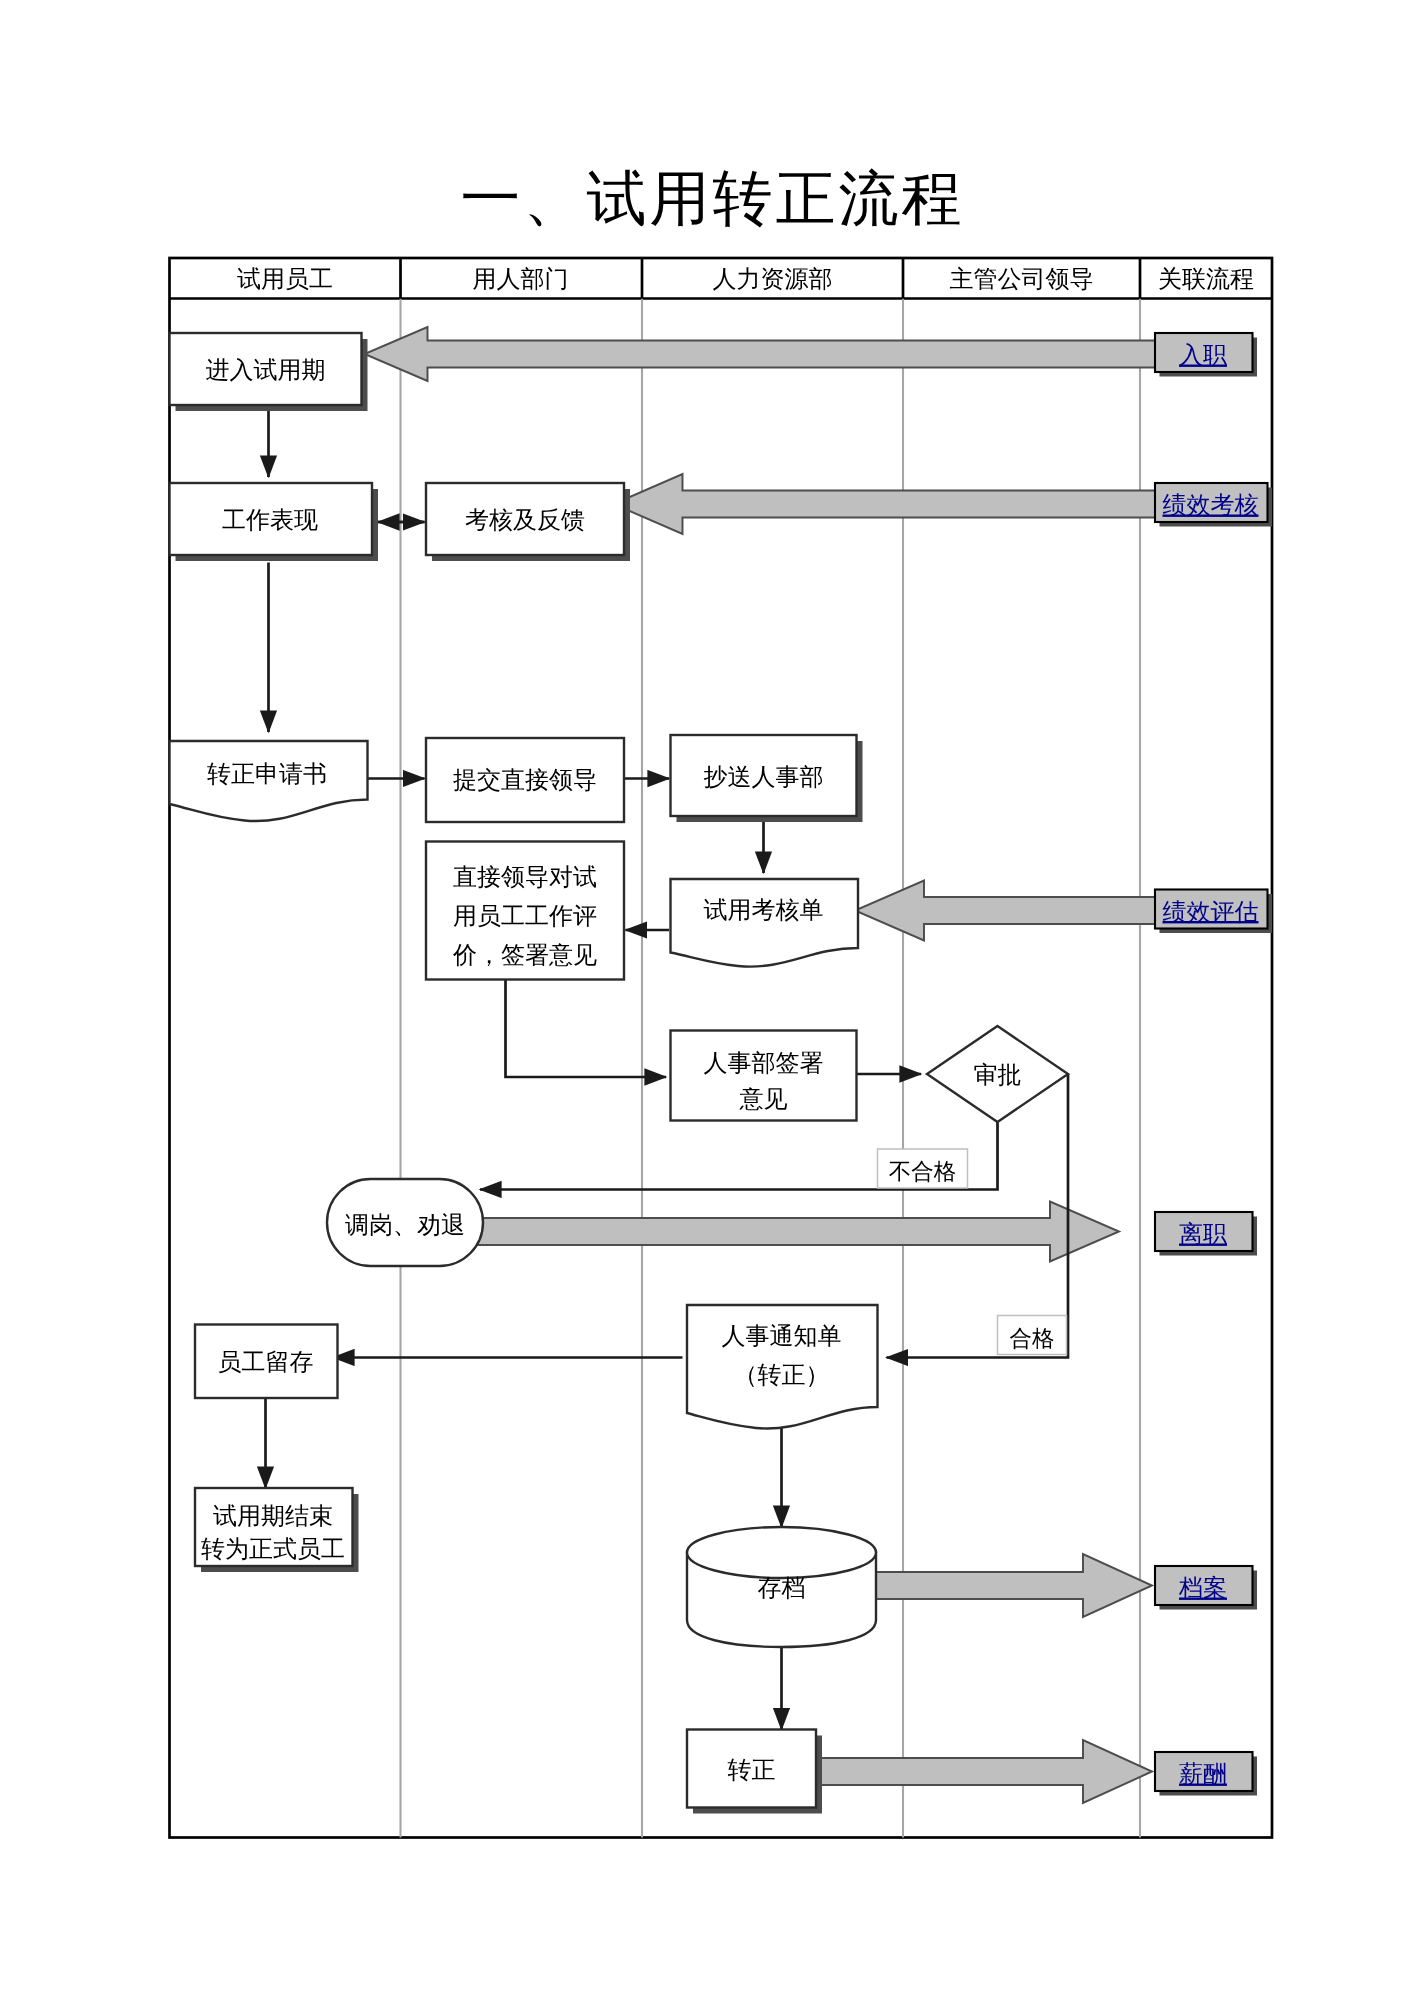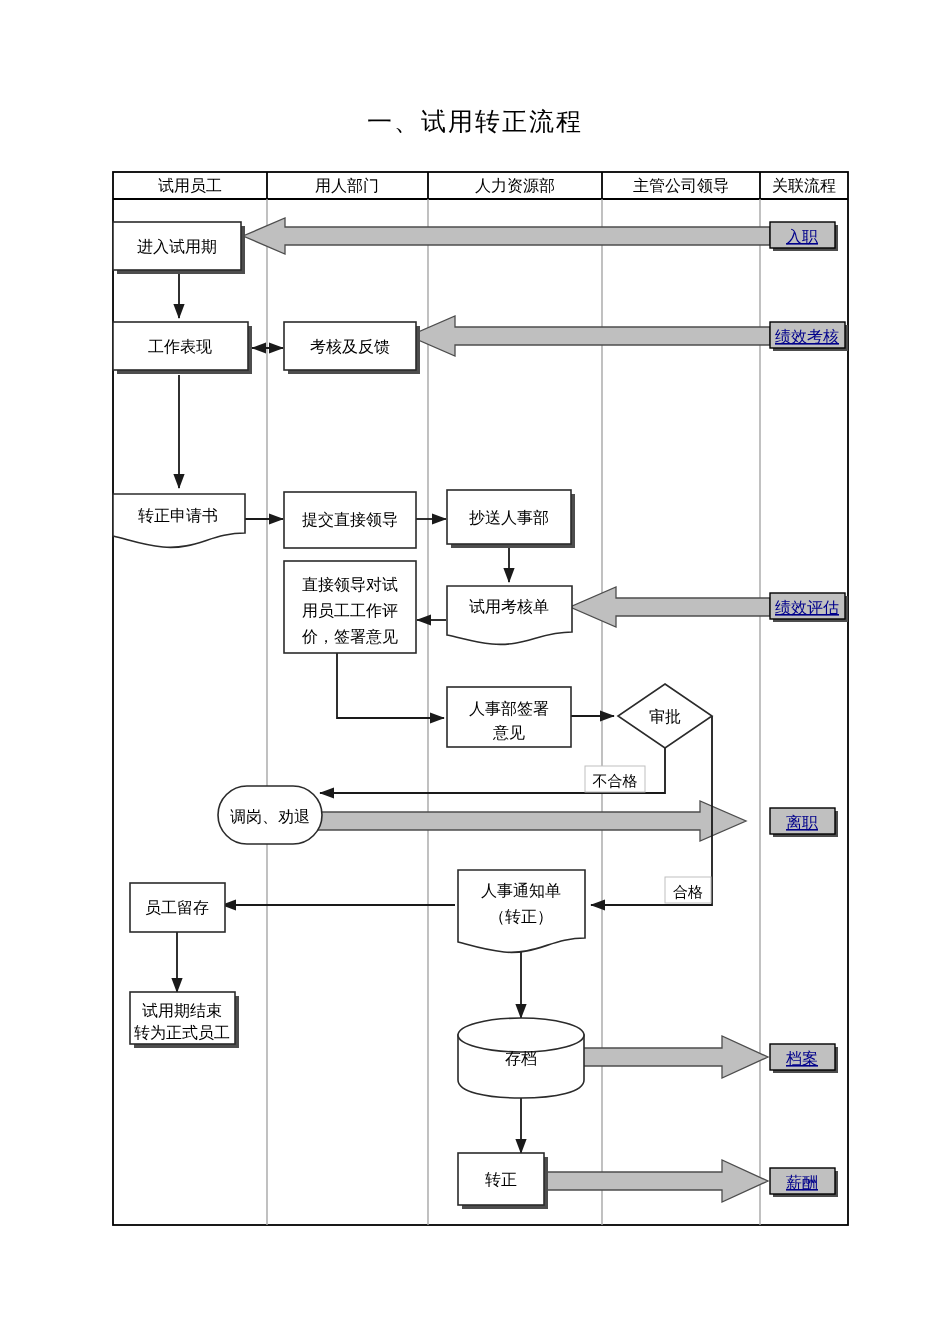--- a/index.html
+++ b/index.html
@@ -1,21 +1,21 @@
 <!DOCTYPE html>
 <html><head>
 <meta charset="utf-8">
 <style>
   html,body{margin:0;padding:0;background:#ffffff;}
   body{width:950px;height:1344px;position:relative;
        font-family:"DejaVu Sans","Liberation Sans",sans-serif;color:#000;}
   #stage{position:absolute;left:0;top:0;width:950px;height:1344px;overflow:hidden;}
   #title{position:absolute;left:0;top:105px;width:950px;text-align:center;
          font-family:"DejaVu Serif","Liberation Serif",serif;
-         font-size:25px;letter-spacing:2px;color:#000;}
+         font-size:40px;letter-spacing:2px;color:#000;}
   svg{position:absolute;left:0;top:0;width:950px;height:1344px;}
   .celltxt{font-family:"DejaVu Serif","Liberation Serif",serif;font-size:16px;fill:#000;}
   .hdrtxt{font-family:"DejaVu Serif","Liberation Serif",serif;font-size:16px;fill:#000;}
   .linktxt{font-family:"DejaVu Serif","Liberation Serif",serif;font-size:16px;fill:#00008B;
            text-decoration:underline;}
   .lbltxt{font-family:"DejaVu Serif","Liberation Serif",serif;font-size:15px;fill:#000;}
   .shape{fill:#ffffff;stroke:#2b2b2b;stroke-width:1.6;}
   .gridline{stroke:#a6a6a6;stroke-width:1.4;}
   .framew{fill:none;stroke:#000000;stroke-width:1.8;}
   .conn{stroke:#1a1a1a;stroke-width:1.8;fill:none;}

